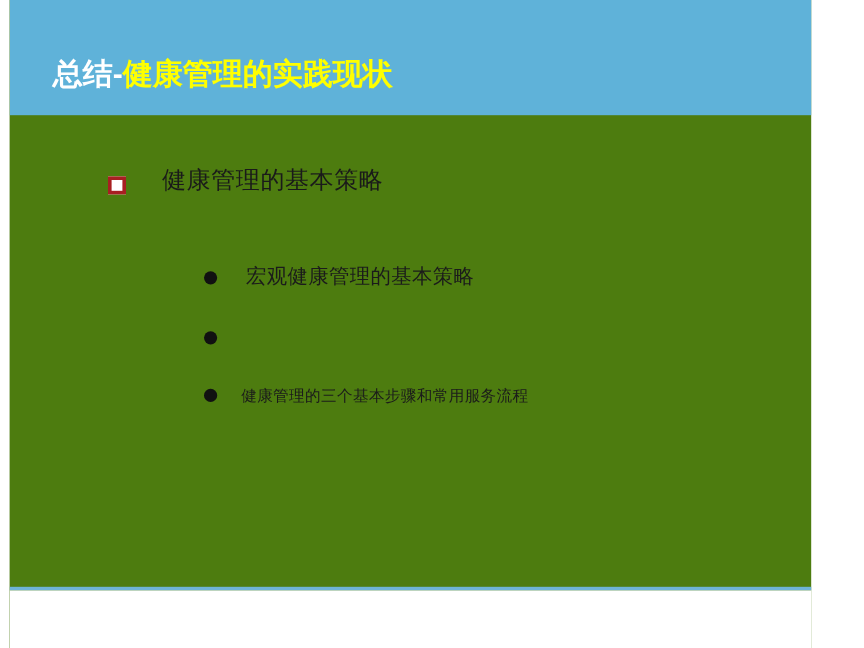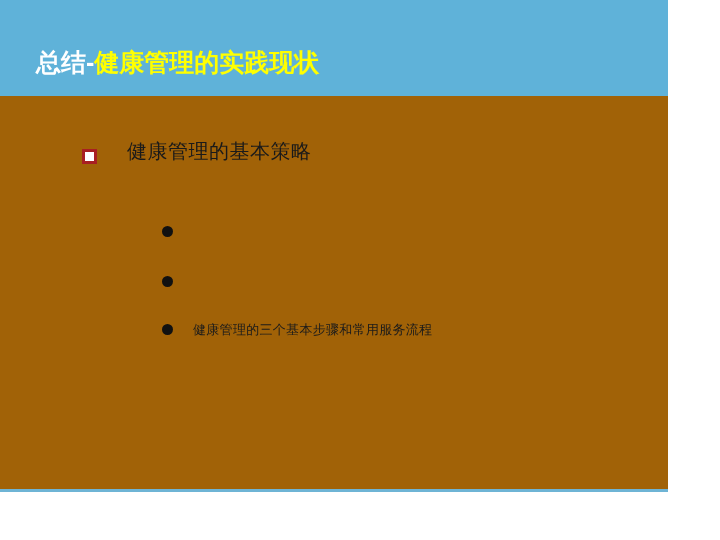--- a/index.html
+++ b/index.html
@@ -11,22 +11,23 @@
     height: 540px;
     background: #ffffff;
     font-family: "Liberation Serif", "DejaVu Serif", serif;
     overflow: hidden;
   }
 
   .slide {
     position: relative;
     width: 668px;
     height: 540px;
-    background: #a16207;
+    background: #4d7c0f;
     overflow: hidden;
+    margin-left: 8px;
   }
 
   
   .header-band {
     position: absolute;
     left: 0;
     top: 0;
     width: 720px;
     height: 96px;
     background: #5fb2d9;
@@ -58,21 +59,21 @@
     width: 720px;
     height: 394px;
   }
 
   
   .level1-row {
     position: absolute;
     left: 82px;
     top: 42px;
     display: flex;
-    align-items: flex-end;
+    align-items: center;
   }
   .square-bullet {
     width: 9px;
     height: 9px;
     border: 3px solid #a81f22;
     background: #ffffff;
     margin-top: 7px;
     flex: none;
     box-sizing: content-box;
   }
@@ -154,20 +155,21 @@
 
   <div class="content-area">
 
     <div class="level1-row">
       <span class="square-bullet"></span>
       <span class="level1-text">健康管理的基本策略</span>
     </div>
 
     <div class="level2-row r0">
       <span class="disc-bullet"></span>
+      <span class="level2-text sans">宏观健康管理的基本策略</span>
     </div>
 
     <div class="level2-row r1">
       <span class="disc-bullet"></span>
     </div>
 
     <div class="level2-row r2">
       <span class="disc-bullet"></span>
       <span class="level2-text serif">健康管理的三个基本步骤和常用服务流程</span>
     </div>

